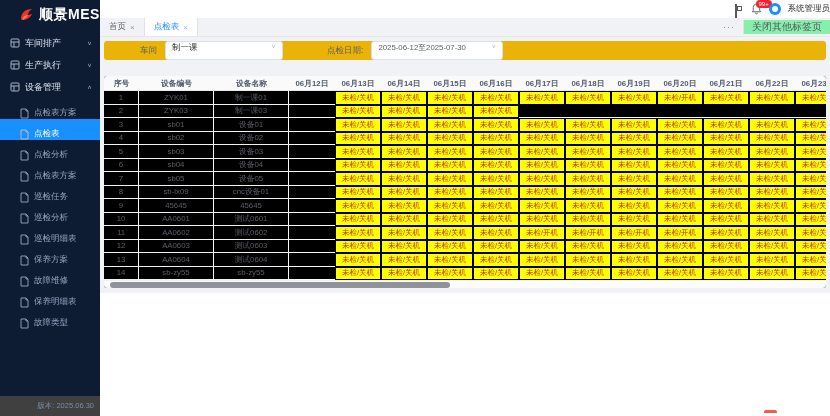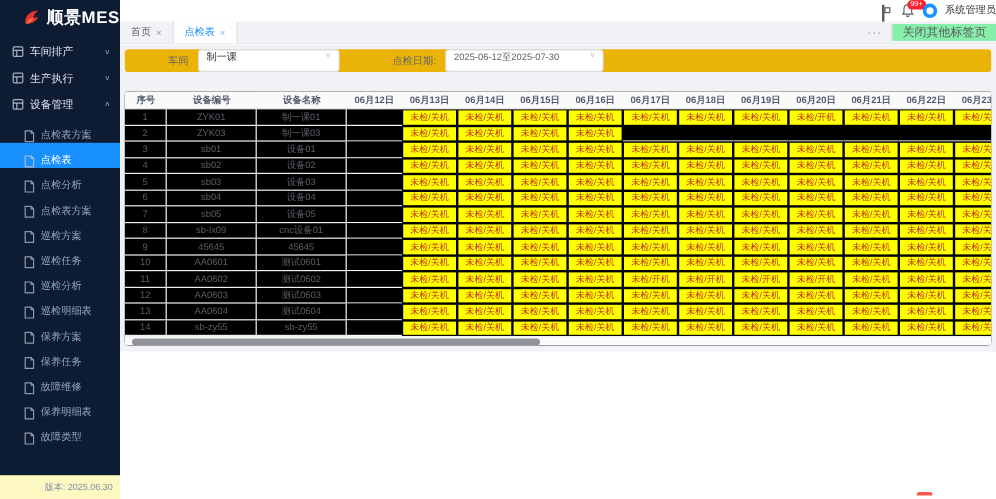--- a/index.html
+++ b/index.html
@@ -17,21 +17,21 @@
   .nav-group { height:22px; display:flex; align-items:center; padding:0 8px 0 10px;
     color:#dde3ee; font-size:9px; cursor:pointer; }
   .nav-group .g-icon { width:10px; height:10px; margin-right:5px; flex:0 0 10px; opacity:.85; }
   .nav-group .g-label { flex:1; white-space:nowrap; overflow:hidden; }
   .nav-group .chev { font-size:7px; color:#8b99b3; transform:scaleY(.8); }
   .nav-sub { height:21px; display:flex; align-items:flex-end; padding-left:20px;
     color:#96a5bf; font-size:8.5px; cursor:pointer; }
   .nav-sub .s-icon { width:9px; height:11px; margin-right:5px; flex:0 0 9px; opacity:.8; }
   .nav-sub.active { background:#1890ff; color:#fff; }
   .nav-sub.active .s-icon { opacity:1; }
-  .side-footer { height:20px; background:#fef9c3; color:#7d8ca6; font-size:7.5px;
+  .side-footer { height:20px; background:#404040; color:#7d8ca6; font-size:7.5px;
     display:flex; align-items:center; justify-content:flex-end; padding-right:6px; }
 
   
   .main { flex:1; display:flex; flex-direction:column; min-width:0; }
 
   .topbar { height:18px; background:#fff; display:flex; align-items:center;
     justify-content:flex-end; padding-right:0; gap:7px; position:relative; }
   .tb-icon { width:9px; height:9px; color:#595959; position:relative; }
   .fullscreen-glyph { width:9px; height:9px; border:1px solid #595959; position:relative; }
   .fullscreen-glyph:before { content:""; position:absolute; left:1px; top:1px; width:3px; height:3px; border:1px solid #595959; }
@@ -174,66 +174,48 @@
           </span>
           <span>点检表方案</span>
         </div>
         <div class="nav-sub">
           <span class="s-icon">
             <svg viewBox="0 0 9 11" width="9" height="11">
               <path d="M1 1 h5 l2 2 v7 h-7 z" fill="none" stroke="#aeb9cc" stroke-width="1"></path>
               <path d="M6 1 v2 h2" fill="none" stroke="#aeb9cc" stroke-width="1"></path>
             </svg>
           </span>
-          <span>巡检方案</span>
+          <span>巡检任务</span>
         </div>
         <div class="nav-sub">
           <span class="s-icon">
             <svg viewBox="0 0 9 11" width="9" height="11">
               <path d="M1 1 h5 l2 2 v7 h-7 z" fill="none" stroke="#aeb9cc" stroke-width="1"></path>
               <path d="M6 1 v2 h2" fill="none" stroke="#aeb9cc" stroke-width="1"></path>
             </svg>
           </span>
-          <span>巡检任务</span>
+          <span>巡检分析</span>
         </div>
         <div class="nav-sub">
           <span class="s-icon">
             <svg viewBox="0 0 9 11" width="9" height="11">
               <path d="M1 1 h5 l2 2 v7 h-7 z" fill="none" stroke="#aeb9cc" stroke-width="1"></path>
               <path d="M6 1 v2 h2" fill="none" stroke="#aeb9cc" stroke-width="1"></path>
             </svg>
           </span>
-          <span>巡检分析</span>
+          <span>巡检明细表</span>
         </div>
         <div class="nav-sub">
           <span class="s-icon">
             <svg viewBox="0 0 9 11" width="9" height="11">
               <path d="M1 1 h5 l2 2 v7 h-7 z" fill="none" stroke="#aeb9cc" stroke-width="1"></path>
               <path d="M6 1 v2 h2" fill="none" stroke="#aeb9cc" stroke-width="1"></path>
             </svg>
           </span>
-          <span>巡检明细表</span>
-        </div>
-        <div class="nav-sub">
-          <span class="s-icon">
-            <svg viewBox="0 0 9 11" width="9" height="11">
-              <path d="M1 1 h5 l2 2 v7 h-7 z" fill="none" stroke="#aeb9cc" stroke-width="1"></path>
-              <path d="M6 1 v2 h2" fill="none" stroke="#aeb9cc" stroke-width="1"></path>
-            </svg>
-          </span>
           <span>保养方案</span>
-        </div>
-        <div class="nav-sub">
-          <span class="s-icon">
-            <svg viewBox="0 0 9 11" width="9" height="11">
-              <path d="M1 1 h5 l2 2 v7 h-7 z" fill="none" stroke="#aeb9cc" stroke-width="1"></path>
-              <path d="M6 1 v2 h2" fill="none" stroke="#aeb9cc" stroke-width="1"></path>
-            </svg>
-          </span>
-          <span>保养任务</span>
         </div>
         <div class="nav-sub">
           <span class="s-icon">
             <svg viewBox="0 0 9 11" width="9" height="11">
               <path d="M1 1 h5 l2 2 v7 h-7 z" fill="none" stroke="#aeb9cc" stroke-width="1"></path>
               <path d="M6 1 v2 h2" fill="none" stroke="#aeb9cc" stroke-width="1"></path>
             </svg>
           </span>
           <span>故障维修</span>
         </div>

